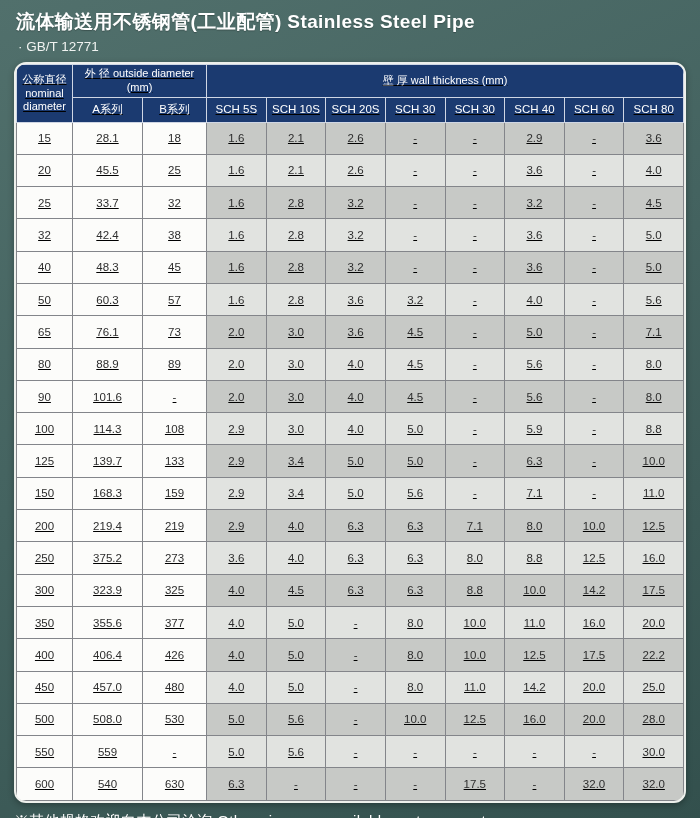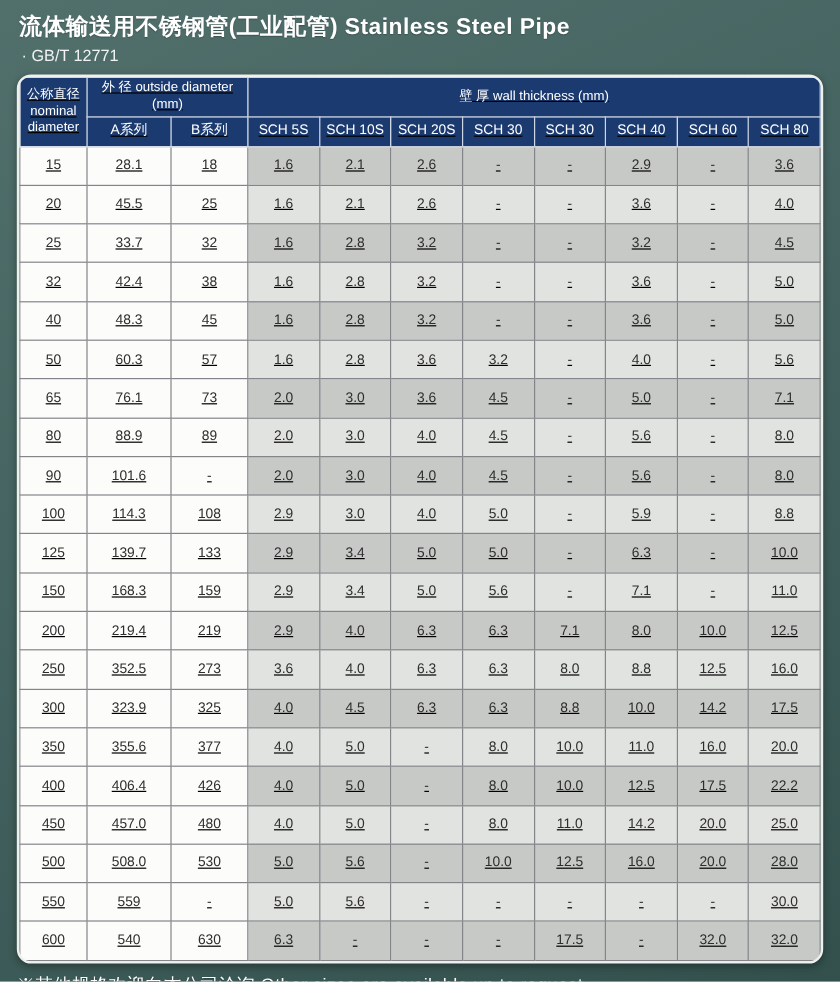--- a/index.html
+++ b/index.html
@@ -283,21 +283,21 @@
             <td class="sch">4.0</td>
             <td class="sch">6.3</td>
             <td class="sch">6.3</td>
             <td class="sch">7.1</td>
             <td class="sch">8.0</td>
             <td class="sch">10.0</td>
             <td class="sch">12.5</td>
           </tr>
           <tr>
             <td class="plain">250</td>
-            <td class="plain">352.5</td>
+            <td class="plain">375.2</td>
             <td class="plain">273</td>
             <td class="sch">3.6</td>
             <td class="sch">4.0</td>
             <td class="sch">6.3</td>
             <td class="sch">6.3</td>
             <td class="sch">8.0</td>
             <td class="sch">8.8</td>
             <td class="sch">12.5</td>
             <td class="sch">16.0</td>
           </tr>

